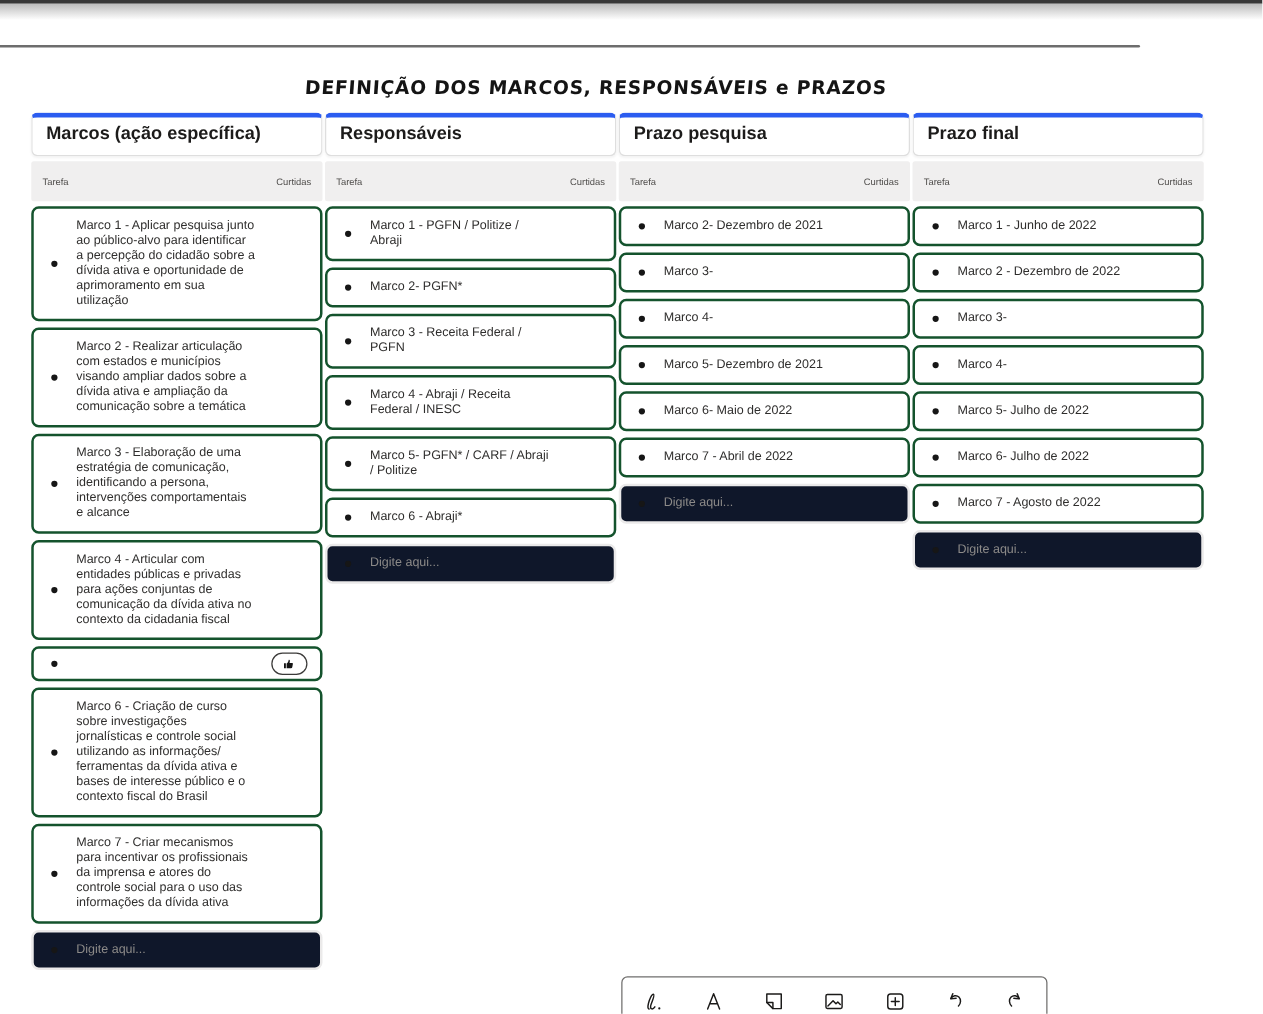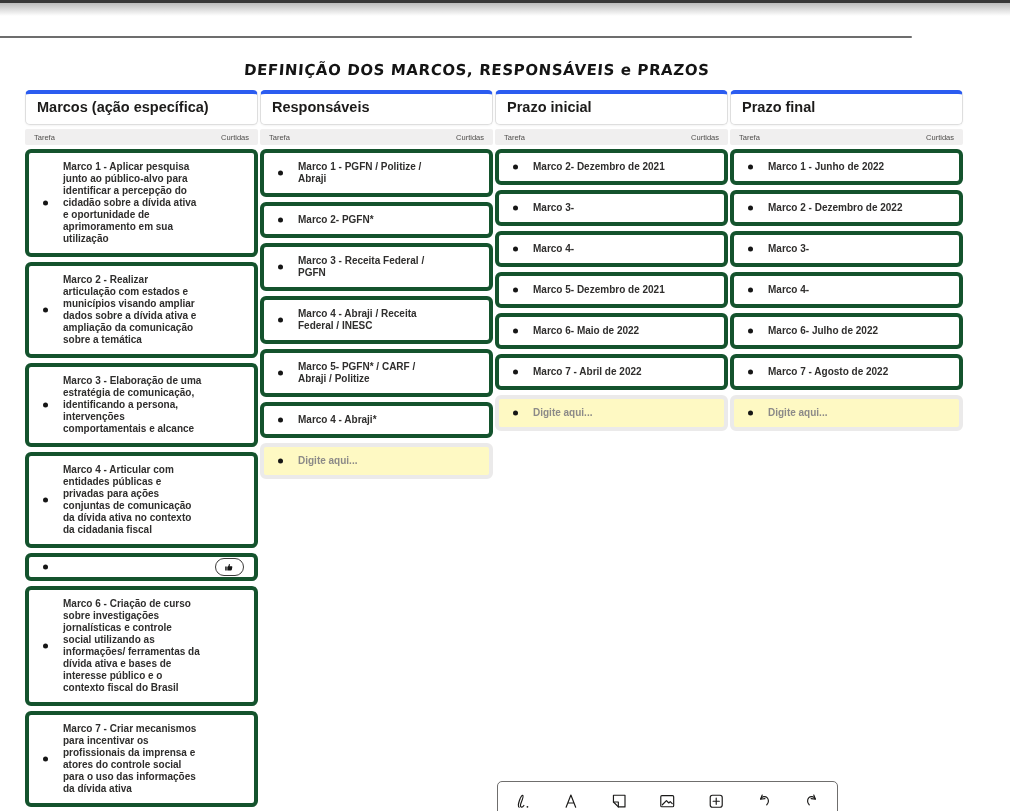--- a/index.html
+++ b/index.html
@@ -20,29 +20,29 @@
     letter-spacing:.6px;color:#141414;transform:skewX(-4deg);white-space:nowrap;}
   
   .columns{position:absolute;left:25px;top:90px;display:grid;
     grid-template-columns:repeat(4,233px);gap:2px;align-items:start;}
   .column{width:233px;}
   .col-header{box-sizing:border-box;background:#fff;border:1px solid #dedede;
     border-top:4px solid #2b5cf0;border-radius:5px;padding:4px 11px 7px;
     box-shadow:0 1px 2px rgba(0,0,0,.05);}
   .col-header h2{margin:0;font-size:14.5px;font-weight:700;color:#1c1b1a;line-height:19px;}
   .subhead{box-sizing:border-box;margin-top:4px;background:#f0efef;border-radius:2px;
-    height:16px;display:flex;justify-content:space-between;align-items:center;
+    height:32px;display:flex;justify-content:space-between;align-items:center;
     padding:0 9px;font-size:7.5px;color:#4f4d4b;}
   .items{margin-top:4px;}
-  .item{box-sizing:border-box;position:relative;background:#fff;border:4px solid #14532d;
+  .item{box-sizing:border-box;position:relative;background:#fff;border:2px solid #14532d;
     border-radius:6px;padding:8px 52px 8px 34px;margin-bottom:5px;
-    font-size:10px;line-height:12px;color:#2f2e2d;min-height:28px;font-weight:bold;}
+    font-size:10px;line-height:12px;color:#2f2e2d;min-height:28px;}
   .bullet{position:absolute;left:14px;top:50%;transform:translateY(-50%);
     width:5px;height:5px;border-radius:50%;background:#161616;}
-  .item.placeholder{background:#fef9c3;border-color:#ebeaea;color:#8c8a88;}
+  .item.placeholder{background:#0f172a;border-color:#ebeaea;color:#8c8a88;}
   .like-pill{position:absolute;right:10px;top:50%;transform:translateY(-50%);
     width:27px;height:16px;border:1px solid #3b3a39;border-radius:9px;background:#fff;
     display:flex;align-items:center;justify-content:center;}
   
   .toolbar{box-sizing:border-box;position:absolute;left:497px;top:781px;width:341px;height:46px;
     background:#fff;border:1px solid #6f6e6d;border-radius:5px;
     display:flex;justify-content:space-between;align-items:flex-start;padding:9px 15px 0;}
   .tool{width:20px;height:20px;background:none;border:none;padding:0;cursor:pointer;}
   .tool svg{display:block;}
   .tool .thin{fill:none;stroke:#1b1a19;stroke-width:1.05;stroke-linecap:round;stroke-linejoin:round;}
@@ -90,28 +90,28 @@
     <div class="subhead">
       <span>Tarefa</span>
       <span>Curtidas</span>
     </div>
     <div class="items">
       <div class="item"><span class="bullet"></span><span>Marco 1 - PGFN / Politize / Abraji</span></div>
       <div class="item"><span class="bullet"></span><span>Marco 2- PGFN*</span></div>
       <div class="item"><span class="bullet"></span><span>Marco 3 - Receita Federal / PGFN</span></div>
       <div class="item"><span class="bullet"></span><span>Marco 4 - Abraji / Receita Federal / INESC</span></div>
       <div class="item"><span class="bullet"></span><span>Marco 5- PGFN* / CARF / Abraji / Politize</span></div>
-      <div class="item"><span class="bullet"></span><span>Marco 4 - Abraji*</span></div>
+      <div class="item"><span class="bullet"></span><span>Marco 6 - Abraji*</span></div>
       <div class="item placeholder"><span class="bullet"></span><span>Digite aqui...</span></div>
     </div>
   </section>
 
   <section class="column">
     <header class="col-header">
-      <h2>Prazo inicial</h2>
+      <h2>Prazo pesquisa</h2>
     </header>
     <div class="subhead">
       <span>Tarefa</span>
       <span>Curtidas</span>
     </div>
     <div class="items">
       <div class="item"><span class="bullet"></span><span>Marco 2- Dezembro de 2021</span></div>
       <div class="item"><span class="bullet"></span><span>Marco 3-</span></div>
       <div class="item"><span class="bullet"></span><span>Marco 4-</span></div>
       <div class="item"><span class="bullet"></span><span>Marco 5- Dezembro de 2021</span></div>
@@ -127,20 +127,21 @@
     </header>
     <div class="subhead">
       <span>Tarefa</span>
       <span>Curtidas</span>
     </div>
     <div class="items">
       <div class="item"><span class="bullet"></span><span>Marco 1 - Junho de 2022</span></div>
       <div class="item"><span class="bullet"></span><span>Marco 2 - Dezembro de 2022</span></div>
       <div class="item"><span class="bullet"></span><span>Marco 3-</span></div>
       <div class="item"><span class="bullet"></span><span>Marco 4-</span></div>
+      <div class="item"><span class="bullet"></span><span>Marco 5- Julho de 2022</span></div>
       <div class="item"><span class="bullet"></span><span>Marco 6- Julho de 2022</span></div>
       <div class="item"><span class="bullet"></span><span>Marco 7 - Agosto de 2022</span></div>
       <div class="item placeholder"><span class="bullet"></span><span>Digite aqui...</span></div>
     </div>
   </section>
 
 </div>
 
 <div class="toolbar">
   <button class="tool">

